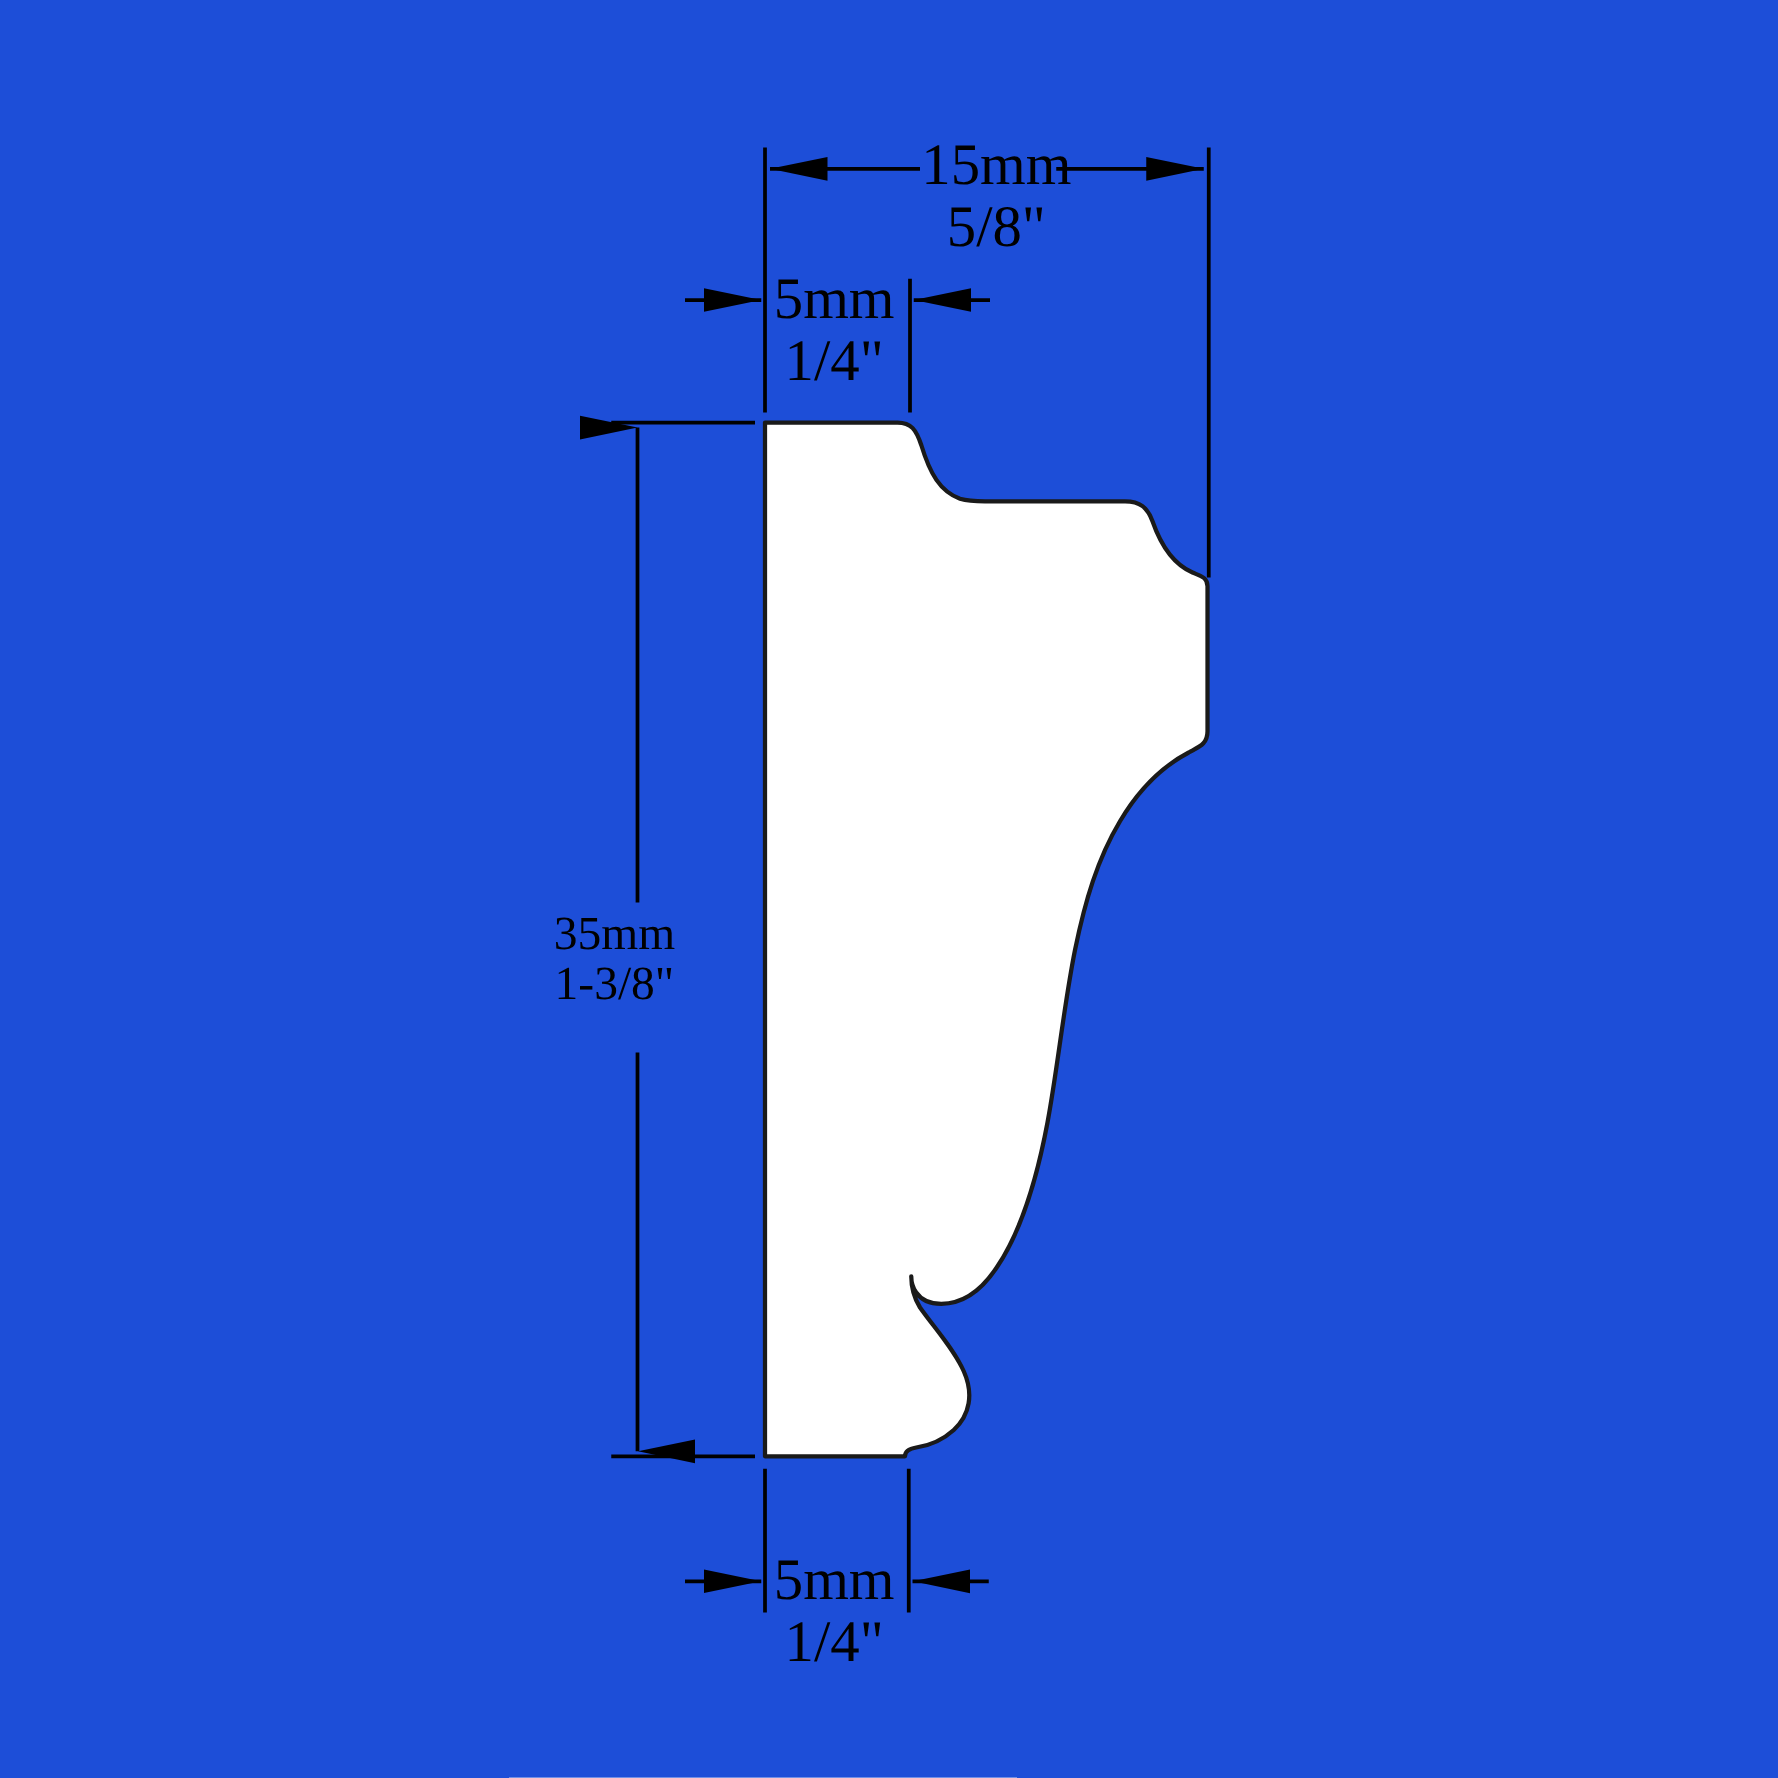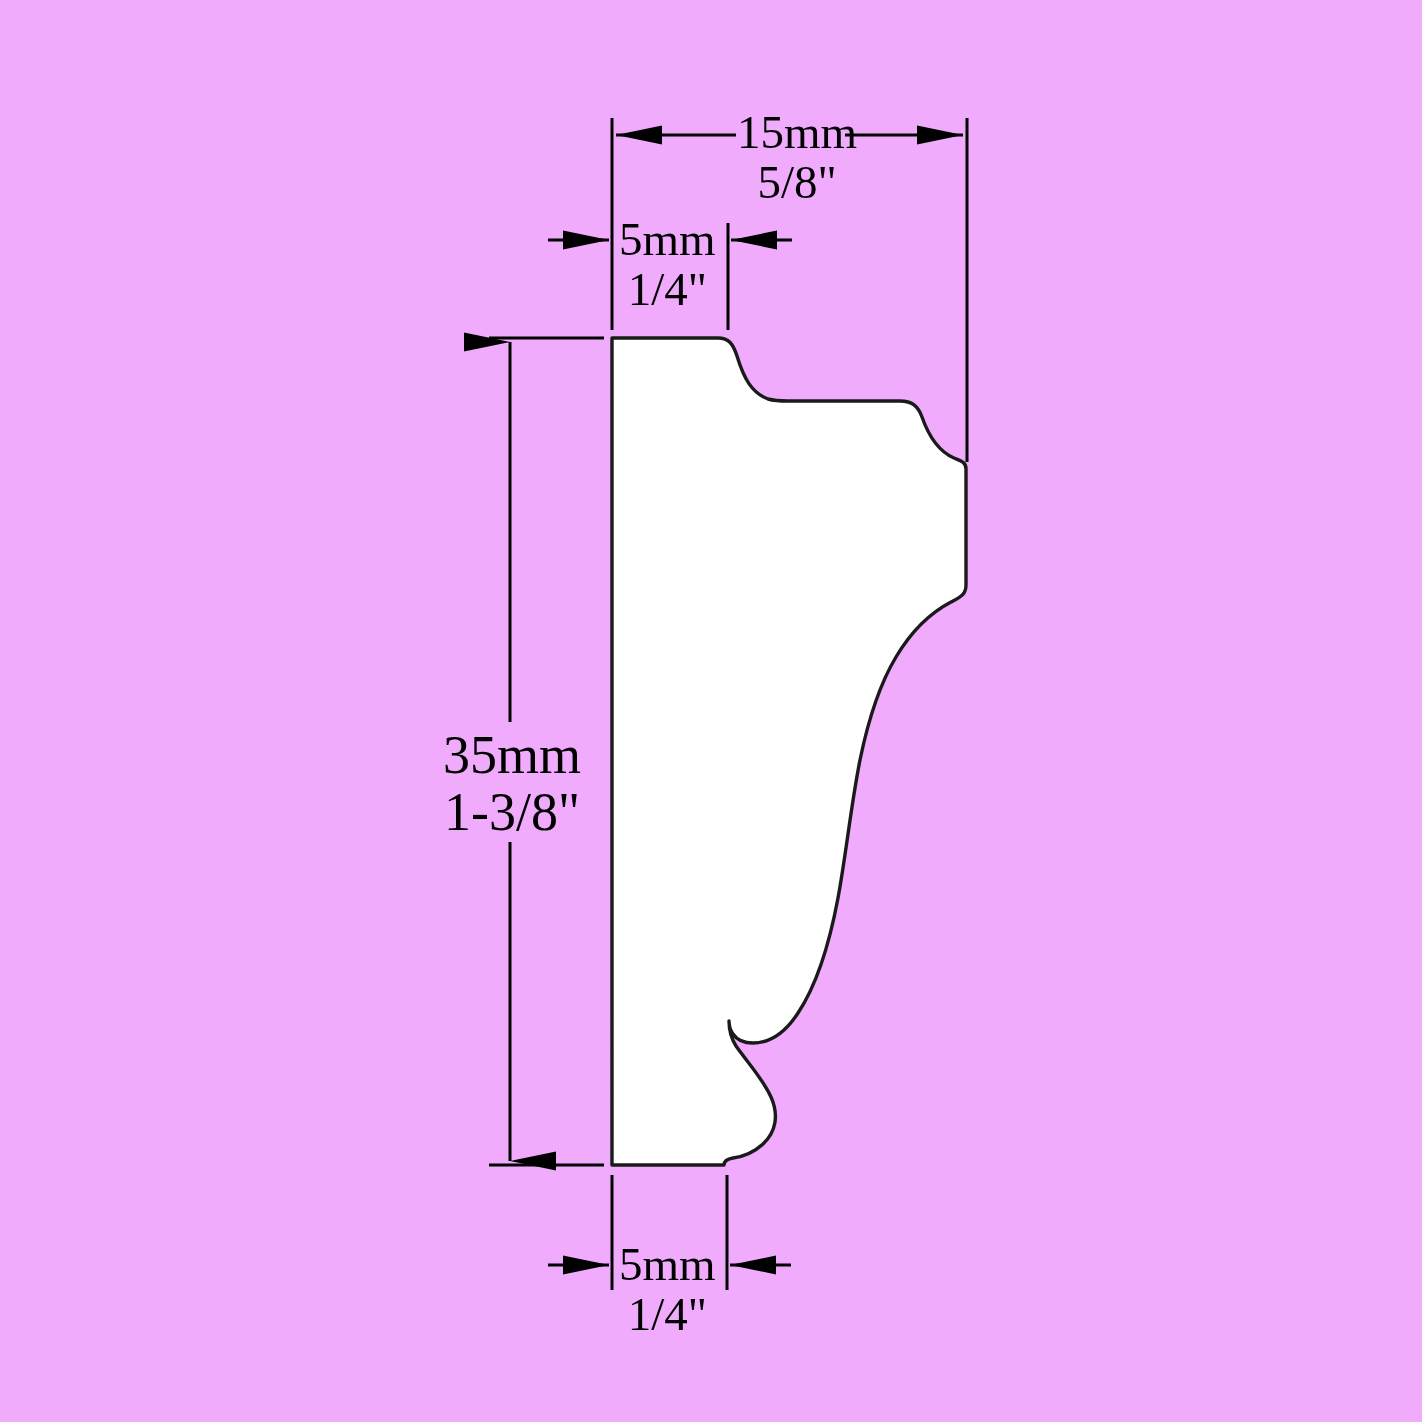--- a/index.html
+++ b/index.html
@@ -11,21 +11,21 @@
   body {
     width: 1422px;
     height: 1422px;
     overflow: hidden;
     font-family: "Liberation Serif", "DejaVu Serif", serif;
   }
   #drawing-root {
     position: relative;
     width: 1422px;
     height: 1422px;
-    background: #f0abfc;
+    background: #1d4ed8;
   }
   svg#profile-svg {
     position: absolute;
     top: 0;
     left: 0;
     width: 1422px;
     height: 1422px;
     display: block;
   }
   .dim-text {
@@ -49,21 +49,21 @@
   
   #dim-label-top-flat {
     left: 619px;
     top: 215px;
     font-size: 47px;
   }
   
   #dim-label-height {
     left: 443px;
     top: 727px;
-    font-size: 54px;
+    font-size: 38px;
   }
   
   #dim-label-bottom-flat {
     left: 619px;
     top: 1240px;
     font-size: 47px;
   }
 </style>
 </head>
 <body>

